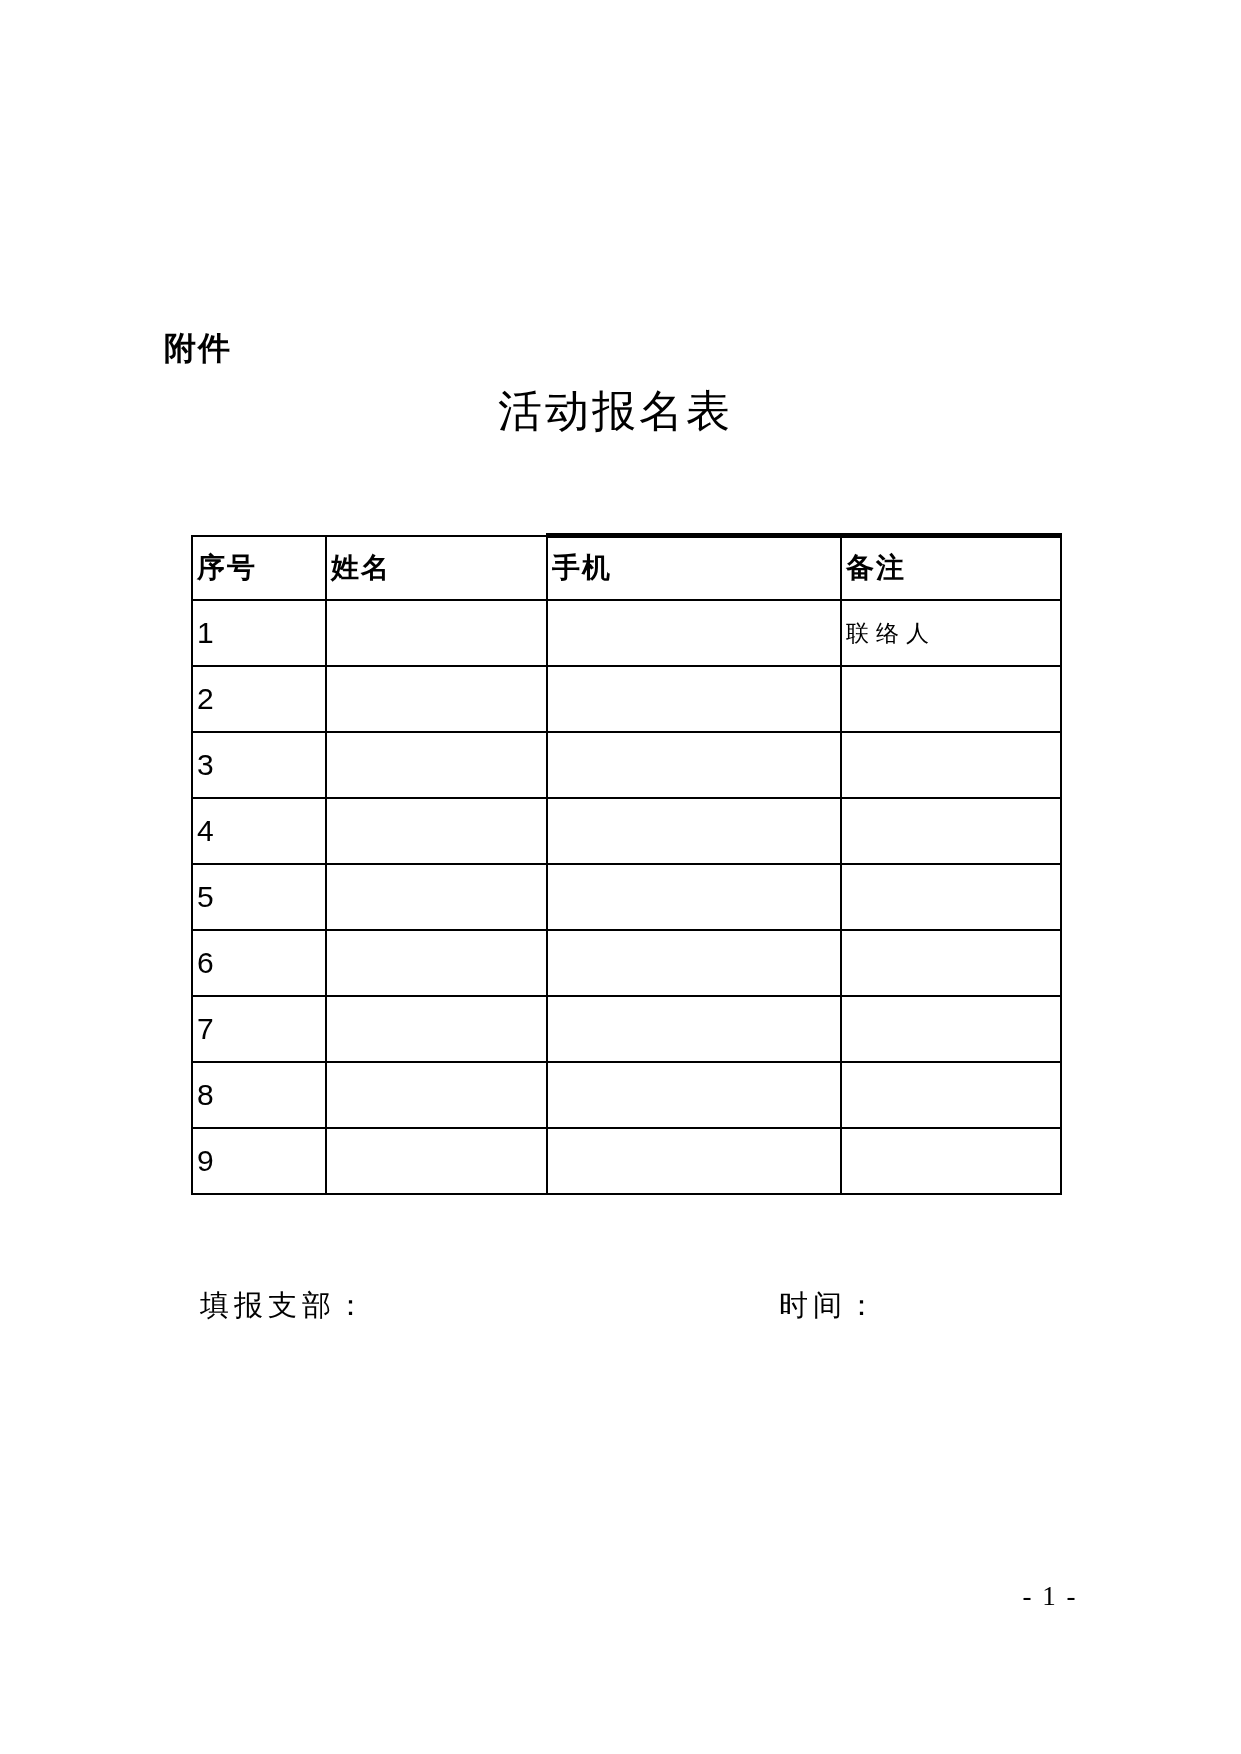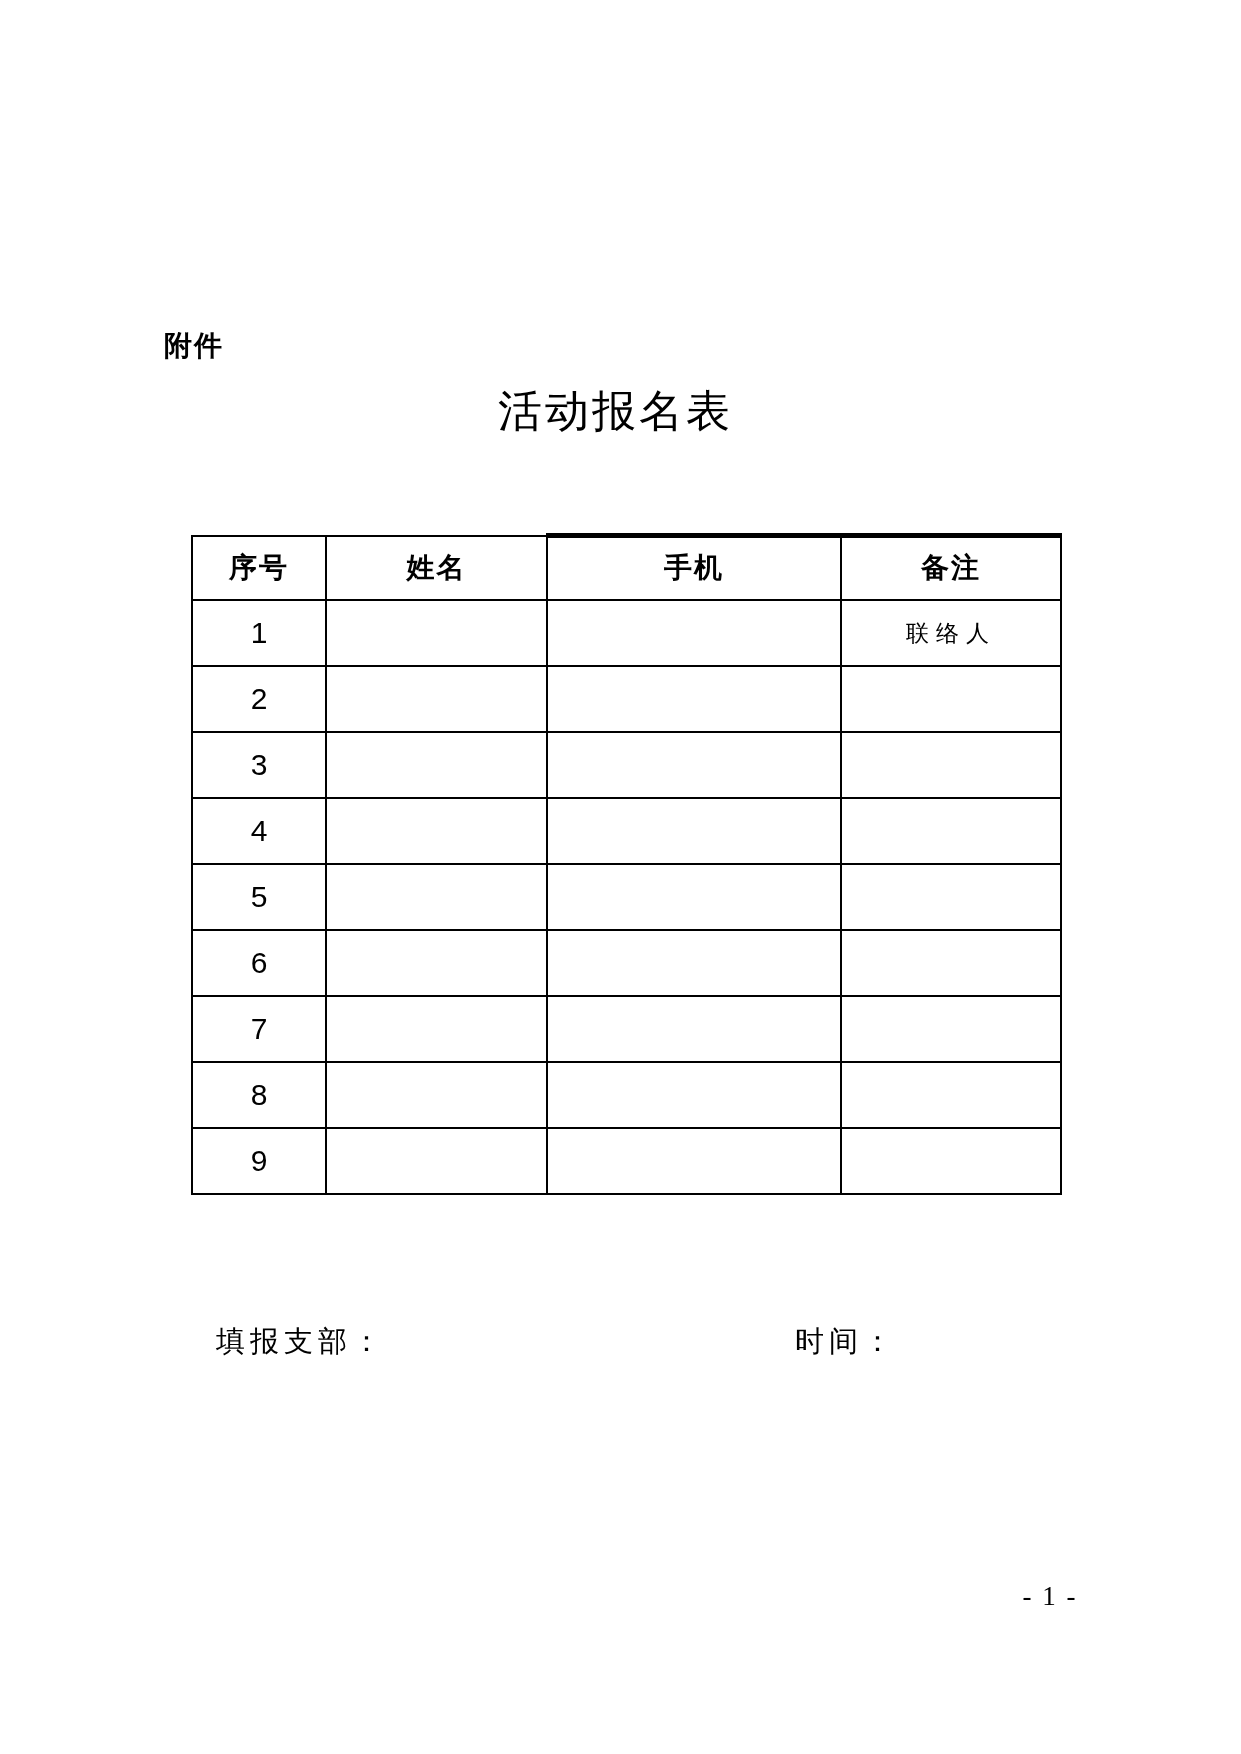--- a/index.html
+++ b/index.html
@@ -15,21 +15,21 @@
     color: #000000;
     font-family: "DejaVu Serif", "Liberation Serif", serif;
   }
 
   
   .attachment {
     position: absolute;
     left: 164px;
     top: 332px;
     font-family: "DejaVu Sans", "Liberation Sans", sans-serif;
-    font-size: 28px;
+    font-size: 32px;
     font-weight: 600;
     letter-spacing: 2px;
     line-height: 1;
   }
 
   
   .doc-title {
     position: absolute;
     left: 0;
     top: 389px;
@@ -53,22 +53,22 @@
     width: 869px;
   }
   table.signup col.c1 { width: 134px; }
   table.signup col.c2 { width: 221px; }
   table.signup col.c3 { width: 294px; }
   table.signup col.c4 { width: 220px; }
 
   table.signup th,
   table.signup td {
     border: 2px solid #000000;
-    padding: 12px;
-    text-align: center;
+    padding: 4px;
+    text-align: left;
     vertical-align: middle;
     overflow: hidden;
   }
 
   table.signup thead tr { height: 64px; }
   table.signup tbody tr { height: 66px; }
 
   table.signup th {
     font-family: "DejaVu Serif", "Liberation Serif", serif;
     font-size: 28px;
@@ -95,26 +95,25 @@
     position: absolute;
     left: 355px;
     top: -2px;
     width: 516px;
     height: 5px;
     background: #000000;
   }
 
   .footer-label {
     position: absolute;
-    top: 1327px;
+    top: 1289px;
     font-size: 29px;
     letter-spacing: 5px;
     line-height: 1.15;
-    font-family: Liberation Mono, monospace;
-    margin-left: 16px;
+    font-family: Liberation Sans, sans-serif;
   }
   .footer-branch { left: 200px; }
   .footer-time { left: 779px; }
 
   .page-number {
     position: absolute;
     left: 988px;
     top: 1581px;
     width: 124px;
     text-align: center;

